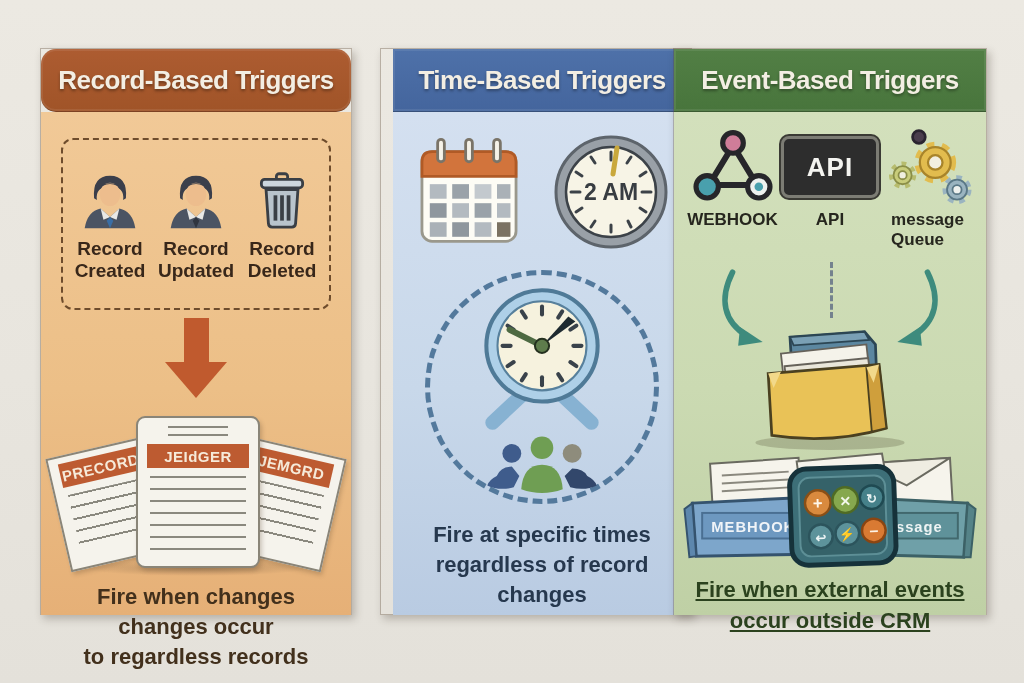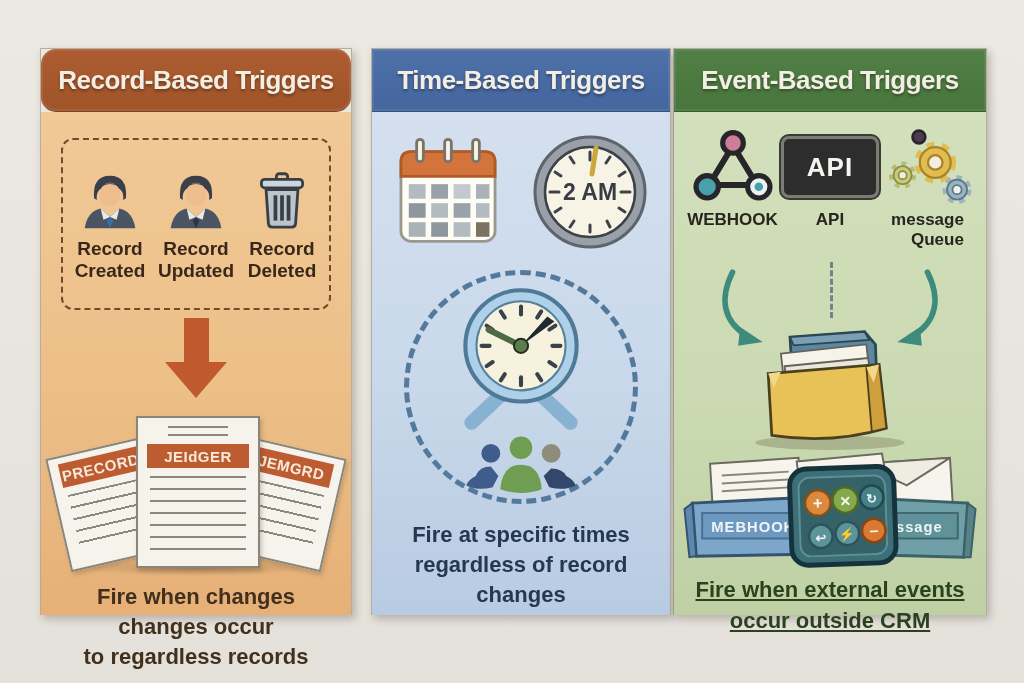--- a/index.html
+++ b/index.html
@@ -28,46 +28,46 @@
   .down-arrow .shaft{width:25px;height:44px;background:#c05a2e;}
   .down-arrow .head{width:0;height:0;border-left:31px solid transparent;border-right:31px solid transparent;border-top:36px solid #c05a2e;}
   .docs{position:absolute;left:0;right:0;top:300px;height:160px;}
   .doc{position:absolute;background:#f5f3ec;border:2px solid #8a8578;box-shadow:2px 3px 4px rgba(80,60,40,.25);}
   .doc .lines{margin:8px 12px 0;height:100%;}
   .ruled{background-image:repeating-linear-gradient(#8a887e 0 2px,transparent 2px 12px);}
   .doc-banner{margin:6px 9px;height:24px;background:#bd5b31;color:#f6ead9;font-weight:bold;
          font-size:15px;display:flex;align-items:center;justify-content:center;letter-spacing:.5px;}
   .doc-left{left:16px;top:34px;width:100px;height:112px;transform:rotate(-13deg);}
   .doc-right{right:16px;top:34px;width:100px;height:112px;transform:rotate(13deg);}
-  .doc-center{left:95px;top:4px;width:120px;height:148px;z-index:2;}
+  .doc-center{left:95px;top:4px;width:120px;height:148px;z-index:2;border-radius:9px;}
   .doc .mini-lines{margin:8px 30px 4px;height:12px;background-image:repeating-linear-gradient(#8a887e 0 2px,transparent 2px 8px);}
   .doc-shadow{position:absolute;left:40px;right:40px;bottom:-4px;height:16px;border-radius:50%;
          background:radial-gradient(ellipse at center,rgba(90,70,50,.35),transparent 70%);}
   .caption{position:absolute;left:8px;right:8px;text-align:center;font-weight:bold;}
   #panel-record .caption{top:470px;color:#42301c;font-size:22px;line-height:30px;}
 
   
-  #panel-time{left:371px;width:298px;}
+  #panel-time{left:380px;width:298px;padding-left:12px;}
   #panel-time .panel-header{background:linear-gradient(180deg,#4e71a9,#44659d);}
   #panel-time .panel-body{background:linear-gradient(180deg,#d4e0f0 0%,#c8d8ea 55%,#b9cbe2 100%);}
   .time-icons{position:absolute;left:0;right:0;top:20px;display:flex;justify-content:center;gap:26px;align-items:center;}
   .schedule-ring{position:absolute;left:50%;top:158px;transform:translateX(-50%);width:224px;height:224px;
          border:5px dashed #53799c;border-radius:50%;}
   .schedule-ring .alarm{position:absolute;left:50%;top:4px;transform:translateX(-50%);}
   .schedule-ring .people{position:absolute;left:50%;top:152px;transform:translateX(-50%);}
   #panel-time .caption{top:408px;color:#26384e;font-size:22px;line-height:30px;}
 
   
   #panel-event{left:673px;width:312px;}
   #panel-event .panel-header{background:linear-gradient(180deg,#527f45,#48753c);}
   #panel-event .panel-body{background:linear-gradient(180deg,#d3e0bc 0%,#cbdab2 55%,#bfd0a5 100%);}
   .event-sources{position:absolute;left:0;right:0;top:18px;display:flex;justify-content:space-between;padding:0 10px;}
   .source{display:flex;flex-direction:column;align-items:center;width:100px;}
   .source-art{height:74px;display:flex;align-items:center;justify-content:center;}
-  .source-label{font-weight:bold;font-size:17px;color:#26261e;line-height:1.15;text-align:right;margin-top:6px;}
+  .source-label{font-weight:bold;font-size:17px;color:#26261e;line-height:1.15;text-align:left;margin-top:6px;}
   .api-box{width:92px;height:56px;background:#2d2d2d;border:3px solid #7c7c74;border-radius:8px;
          box-shadow:0 0 0 2px #3a3a34;display:flex;align-items:center;justify-content:center;}
   .api-box span{color:#f4f4f0;font-weight:bold;font-size:26px;letter-spacing:1px;}
   .flow-zone{position:absolute;left:0;right:0;top:150px;height:200px;}
   .flow-zone .arrow-left{position:absolute;left:34px;top:4px;}
   .flow-zone .arrow-right{position:absolute;right:34px;top:4px;}
   .dashed-flow{position:absolute;left:50%;top:0;height:56px;border-left:3px dashed #74828e;}
   .folder-wrap{position:absolute;left:50%;top:42px;transform:translateX(-50%);}
   .tray-zone{position:absolute;left:50%;top:338px;transform:translateX(-50%);}
   #panel-event .caption{top:462px;color:#2b421e;font-size:22px;line-height:31px;text-decoration:underline;}

